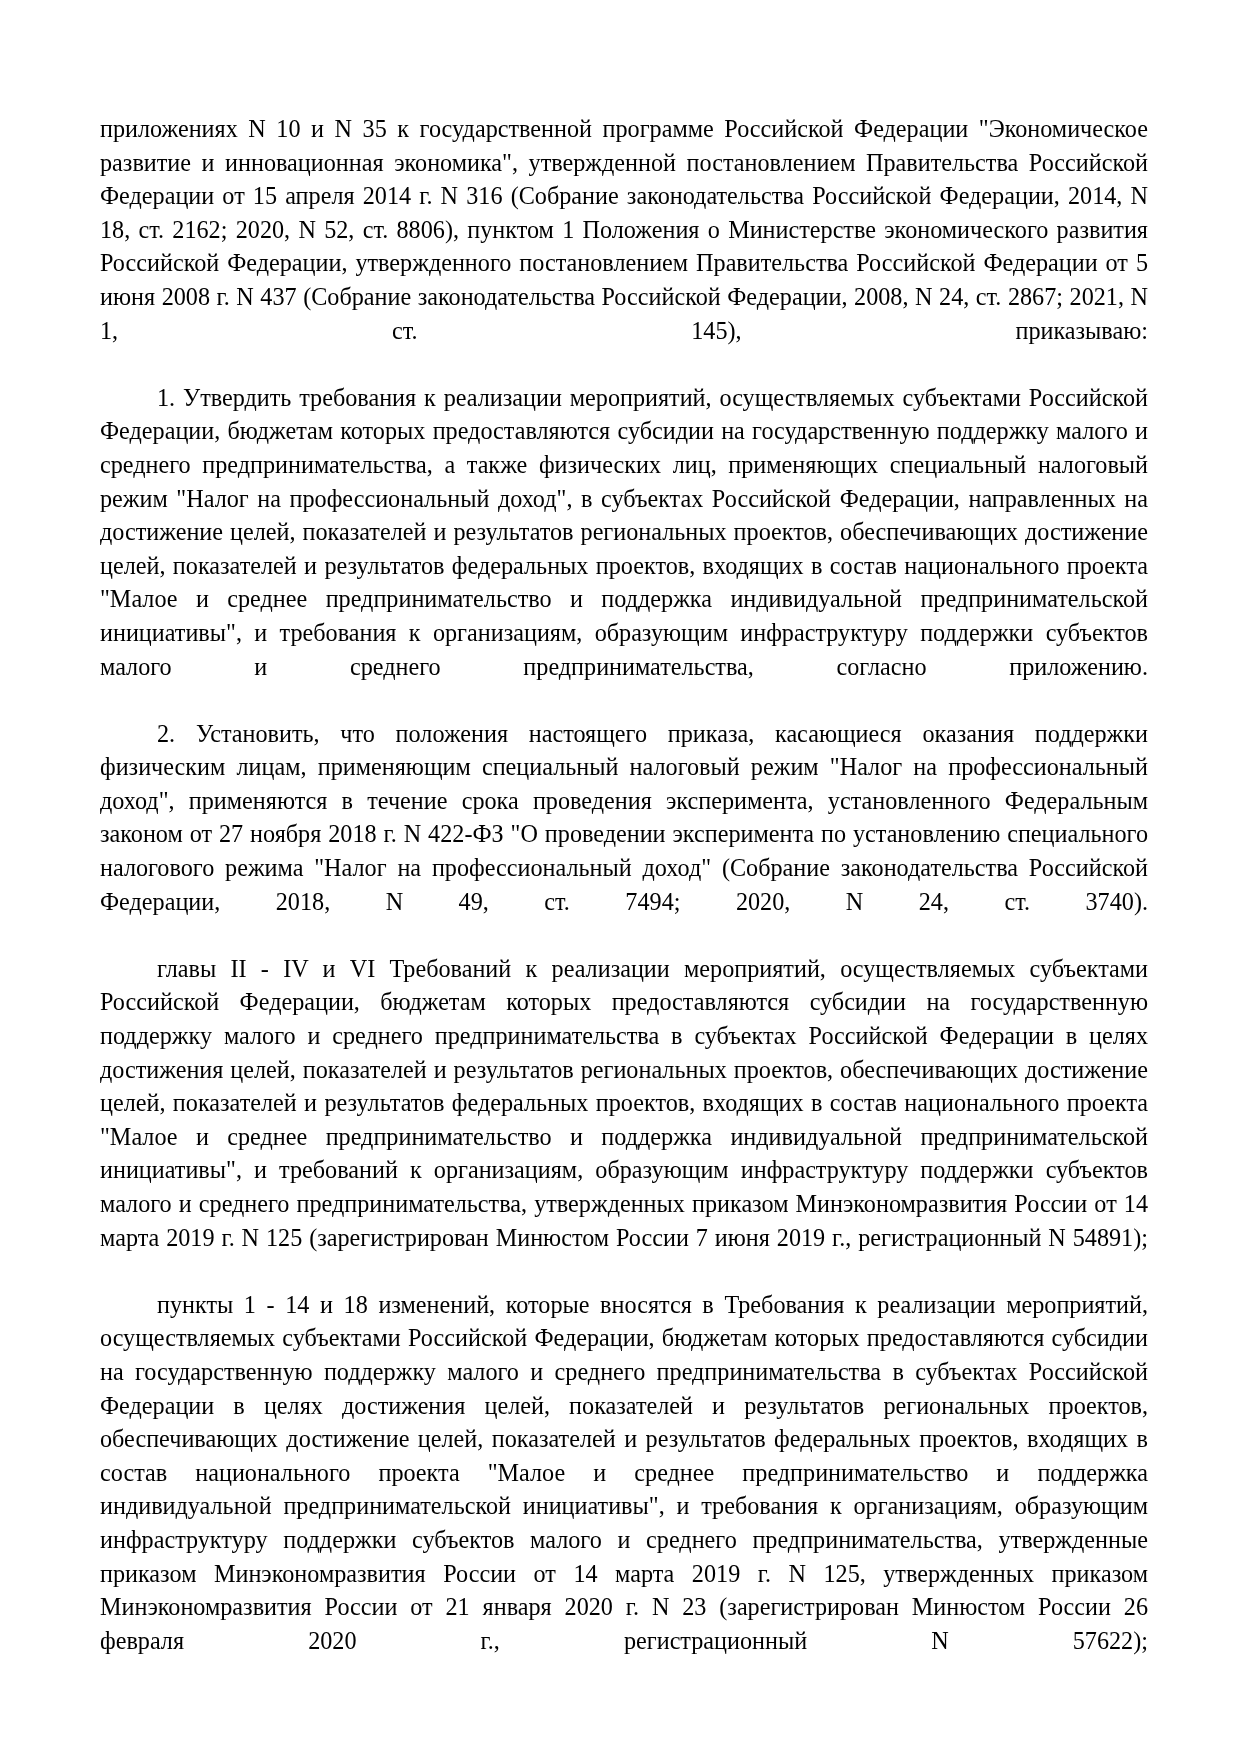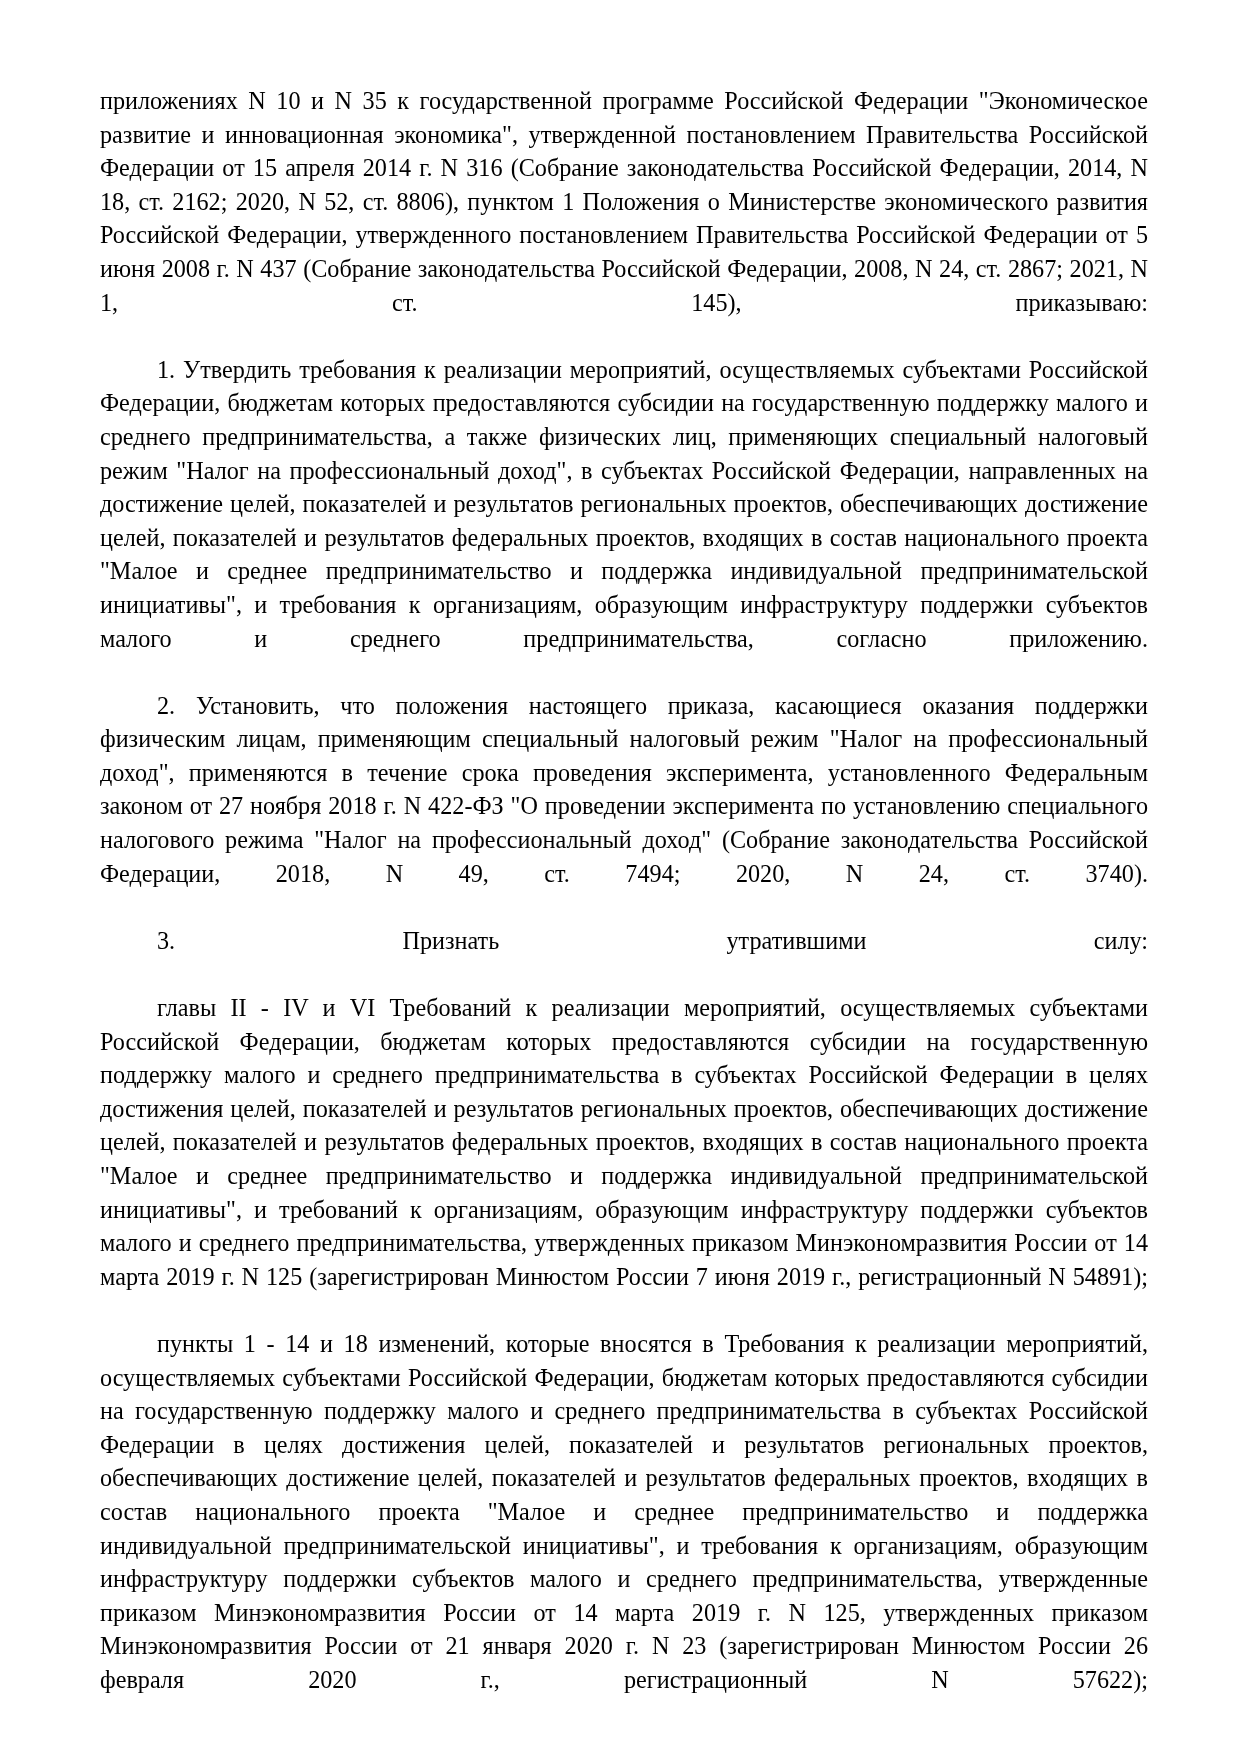--- a/index.html
+++ b/index.html
@@ -13,21 +13,21 @@
     font-family: "Liberation Serif", "DejaVu Serif", serif;
     color: #000000;
     overflow: hidden;
   }
   .page {
     position: relative;
     width: 1240px;
     height: 1452px;
     background: #ffffff;
     box-sizing: border-box;
-    padding: 84px 96px 80px 100px;
+    padding: 112px 96px 80px 100px;
   }
   .doc-body {
     width: 1048px;
   }
   p.para {
     margin: 0 0 0 0;
     font-size: 24.2px;
     line-height: 33.6px;
     text-align: justify;
     text-justify: inter-word;
@@ -52,20 +52,19 @@
 
 <div class="page">
   <div class="doc-body">
 
     <p class="para">приложениях N 10 и N 35 к государственной программе Российской Федерации "Экономическое развитие и инновационная экономика", утвержденной постановлением Правительства Российской Федерации от 15 апреля 2014 г. N 316 (Собрание законодательства Российской Федерации, 2014, N 18, ст. 2162; 2020, N 52, ст. 8806), пунктом 1 Положения о Министерстве экономического развития Российской Федерации, утвержденного постановлением Правительства Российской Федерации от 5 июня 2008 г. N 437 (Собрание законодательства Российской Федерации, 2008, N 24, ст. 2867; 2021, N 1, ст. 145), приказываю:</p>
 
     <p class="para indent">1. Утвердить требования к реализации мероприятий, осуществляемых субъектами Российской Федерации, бюджетам которых предоставляются субсидии на государственную поддержку малого и среднего предпринимательства, а также физических лиц, применяющих специальный налоговый режим "Налог на профессиональный доход", в субъектах Российской Федерации, направленных на достижение целей, показателей и результатов региональных проектов, обеспечивающих достижение целей, показателей и результатов федеральных проектов, входящих в состав национального проекта "Малое и среднее предпринимательство и поддержка индивидуальной предпринимательской инициативы", и требования к организациям, образующим инфраструктуру поддержки субъектов малого и среднего предпринимательства, согласно приложению.</p>
 
     <p class="para indent">2. Установить, что положения настоящего приказа, касающиеся оказания поддержки физическим лицам, применяющим специальный налоговый режим "Налог на профессиональный доход", применяются в течение срока проведения эксперимента, установленного Федеральным законом от 27 ноября 2018 г. N 422-ФЗ "О проведении эксперимента по установлению специального налогового режима "Налог на профессиональный доход" (Собрание законодательства Российской Федерации, 2018, N 49, ст. 7494; 2020, N 24, ст. 3740).</p>
 
-    <p class="para indent">3. Признать утратившими силу:</p>
 
     <p class="para indent">главы II - IV и VI Требований к реализации мероприятий, осуществляемых субъектами Российской Федерации, бюджетам которых предоставляются субсидии на государственную поддержку малого и среднего предпринимательства в субъектах Российской Федерации в целях достижения целей, показателей и результатов региональных проектов, обеспечивающих достижение целей, показателей и результатов федеральных проектов, входящих в состав национального проекта "Малое и среднее предпринимательство и поддержка индивидуальной предпринимательской инициативы", и требований к организациям, образующим инфраструктуру поддержки субъектов малого и среднего предпринимательства, утвержденных приказом Минэкономразвития России от 14 марта 2019 г. N 125 (зарегистрирован Минюстом России 7 июня 2019 г., регистрационный N 54891);</p>
 
     <p class="para indent">пункты 1 - 14 и 18 изменений, которые вносятся в Требования к реализации мероприятий, осуществляемых субъектами Российской Федерации, бюджетам которых предоставляются субсидии на государственную поддержку малого и среднего предпринимательства в субъектах Российской Федерации в целях достижения целей, показателей и результатов региональных проектов, обеспечивающих достижение целей, показателей и результатов федеральных проектов, входящих в состав национального проекта "Малое и среднее предпринимательство и поддержка индивидуальной предпринимательской инициативы", и требования к организациям, образующим инфраструктуру поддержки субъектов малого и среднего предпринимательства, утвержденные приказом Минэкономразвития России от 14 марта 2019 г. N 125, утвержденных приказом Минэкономразвития России от 21 января 2020 г. N 23 (зарегистрирован Минюстом России 26 февраля 2020 г., регистрационный N 57622);</p>
 
   </div>
 </div>
 
 </body></html>

